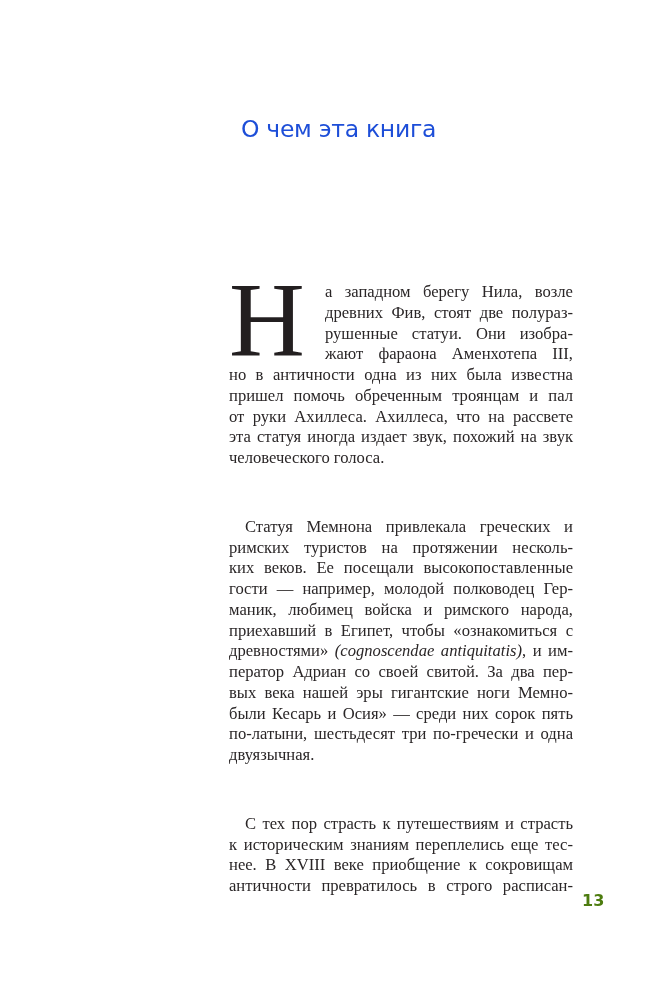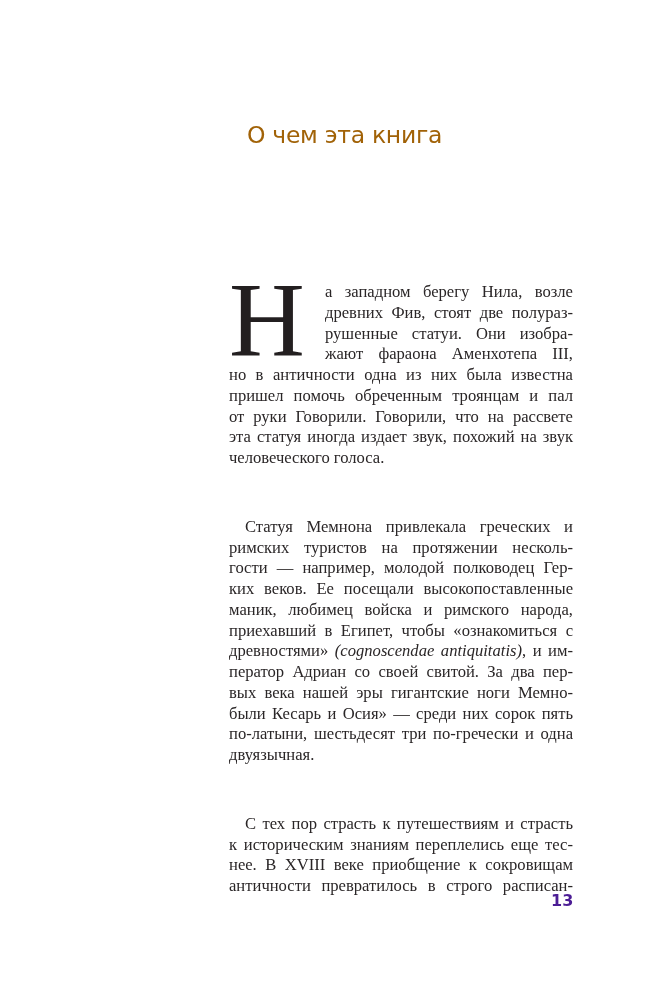--- a/index.html
+++ b/index.html
@@ -3,67 +3,67 @@
 <meta charset="utf-8">
 <style>
   html, body { margin: 0; padding: 0; }
   body {
     width: 659px; height: 1000px; background: #ffffff; position: relative; overflow: hidden;
     color: #231f20;
   }
   .title {
     position: absolute; left: 239px; top: 113px;
     font-family: "DejaVu Sans", sans-serif; font-size: 23.5px; font-weight: normal;
-    letter-spacing: -0.3px; color: #a16207; margin: 8px; white-space: nowrap;
+    letter-spacing: -0.3px; color: #1d4ed8; margin: 2px; white-space: nowrap;
   }
   .body {
     position: absolute; left: 229px; top: 282px; width: 344px;
     font-family: "Liberation Serif", serif; font-size: 16.6px; line-height: 20.75px;
     color: #2a2627;
   }
   .line { display: block; height: 20.75px; white-space: nowrap; text-align: justify; text-align-last: justify; }
   .line.last { text-align-last: left; }
   .line.indent { padding-left: 16px; margin-top: 48px; }
   .dropcap-wrap { position: relative; }
   .dropcap {
     position: absolute; left: 0px; top: -7px;
     font-family: "Liberation Serif", serif; font-size: 105px; line-height: 90px;
     color: #231f20;
   }
   .cap-line { padding-left: 96px; }
   em { font-style: italic; }
   .page-number {
-    position: absolute; left: 551px; top: 891px;
-    font-family: "DejaVu Sans", sans-serif; font-weight: bold; font-size: 16px; color: #4c1d95;
+    position: absolute; left: 582px; top: 891px;
+    font-family: "DejaVu Sans", sans-serif; font-weight: bold; font-size: 16px; color: #4d7c0f;
   }
 </style>
 </head>
 <body>
 
 <h1 class="title">О чем эта книга</h1>
 
 <div class="body">
   <div class="dropcap-wrap">
     <span class="dropcap">Н</span>
     <span class="line cap-line">а западном берегу Нила, возле</span>
     <span class="line cap-line">древних Фив, стоят две полураз-</span>
     <span class="line cap-line">рушенные статуи. Они изобра-</span>
     <span class="line cap-line">жают фараона Аменхотепа III,</span>
     <span class="line">но в античности одна из них была известна</span>
     <span class="line">пришел помочь обреченным троянцам и пал</span>
-    <span class="line">от руки Говорили. Говорили, что на рассвете</span>
+    <span class="line">от руки Ахиллеса. Ахиллеса, что на рассвете</span>
     <span class="line">эта статуя иногда издает звук, похожий на звук</span>
     <span class="line last">человеческого голоса.</span>
   </div>
 
   <div>
     <span class="line indent">Статуя Мемнона привлекала греческих и</span>
     <span class="line">римских туристов на протяжении несколь-</span>
+    <span class="line">ких веков. Ее посещали высокопоставленные</span>
     <span class="line">гости — например, молодой полководец Гер-</span>
-    <span class="line">ких веков. Ее посещали высокопоставленные</span>
     <span class="line">маник, любимец войска и римского народа,</span>
     <span class="line">приехавший в Египет, чтобы «ознакомиться с</span>
     <span class="line"><span>древностями»</span> <em>(cognoscendae antiquitatis)</em><span>, и им-</span></span>
     <span class="line">ператор Адриан со своей свитой. За два пер-</span>
     <span class="line">вых века нашей эры гигантские ноги Мемно-</span>
     <span class="line">были Кесарь и Осия» — среди них сорок пять</span>
     <span class="line">по-латыни, шестьдесят три по-гречески и одна</span>
     <span class="line last">двуязычная.</span>
   </div>
 

